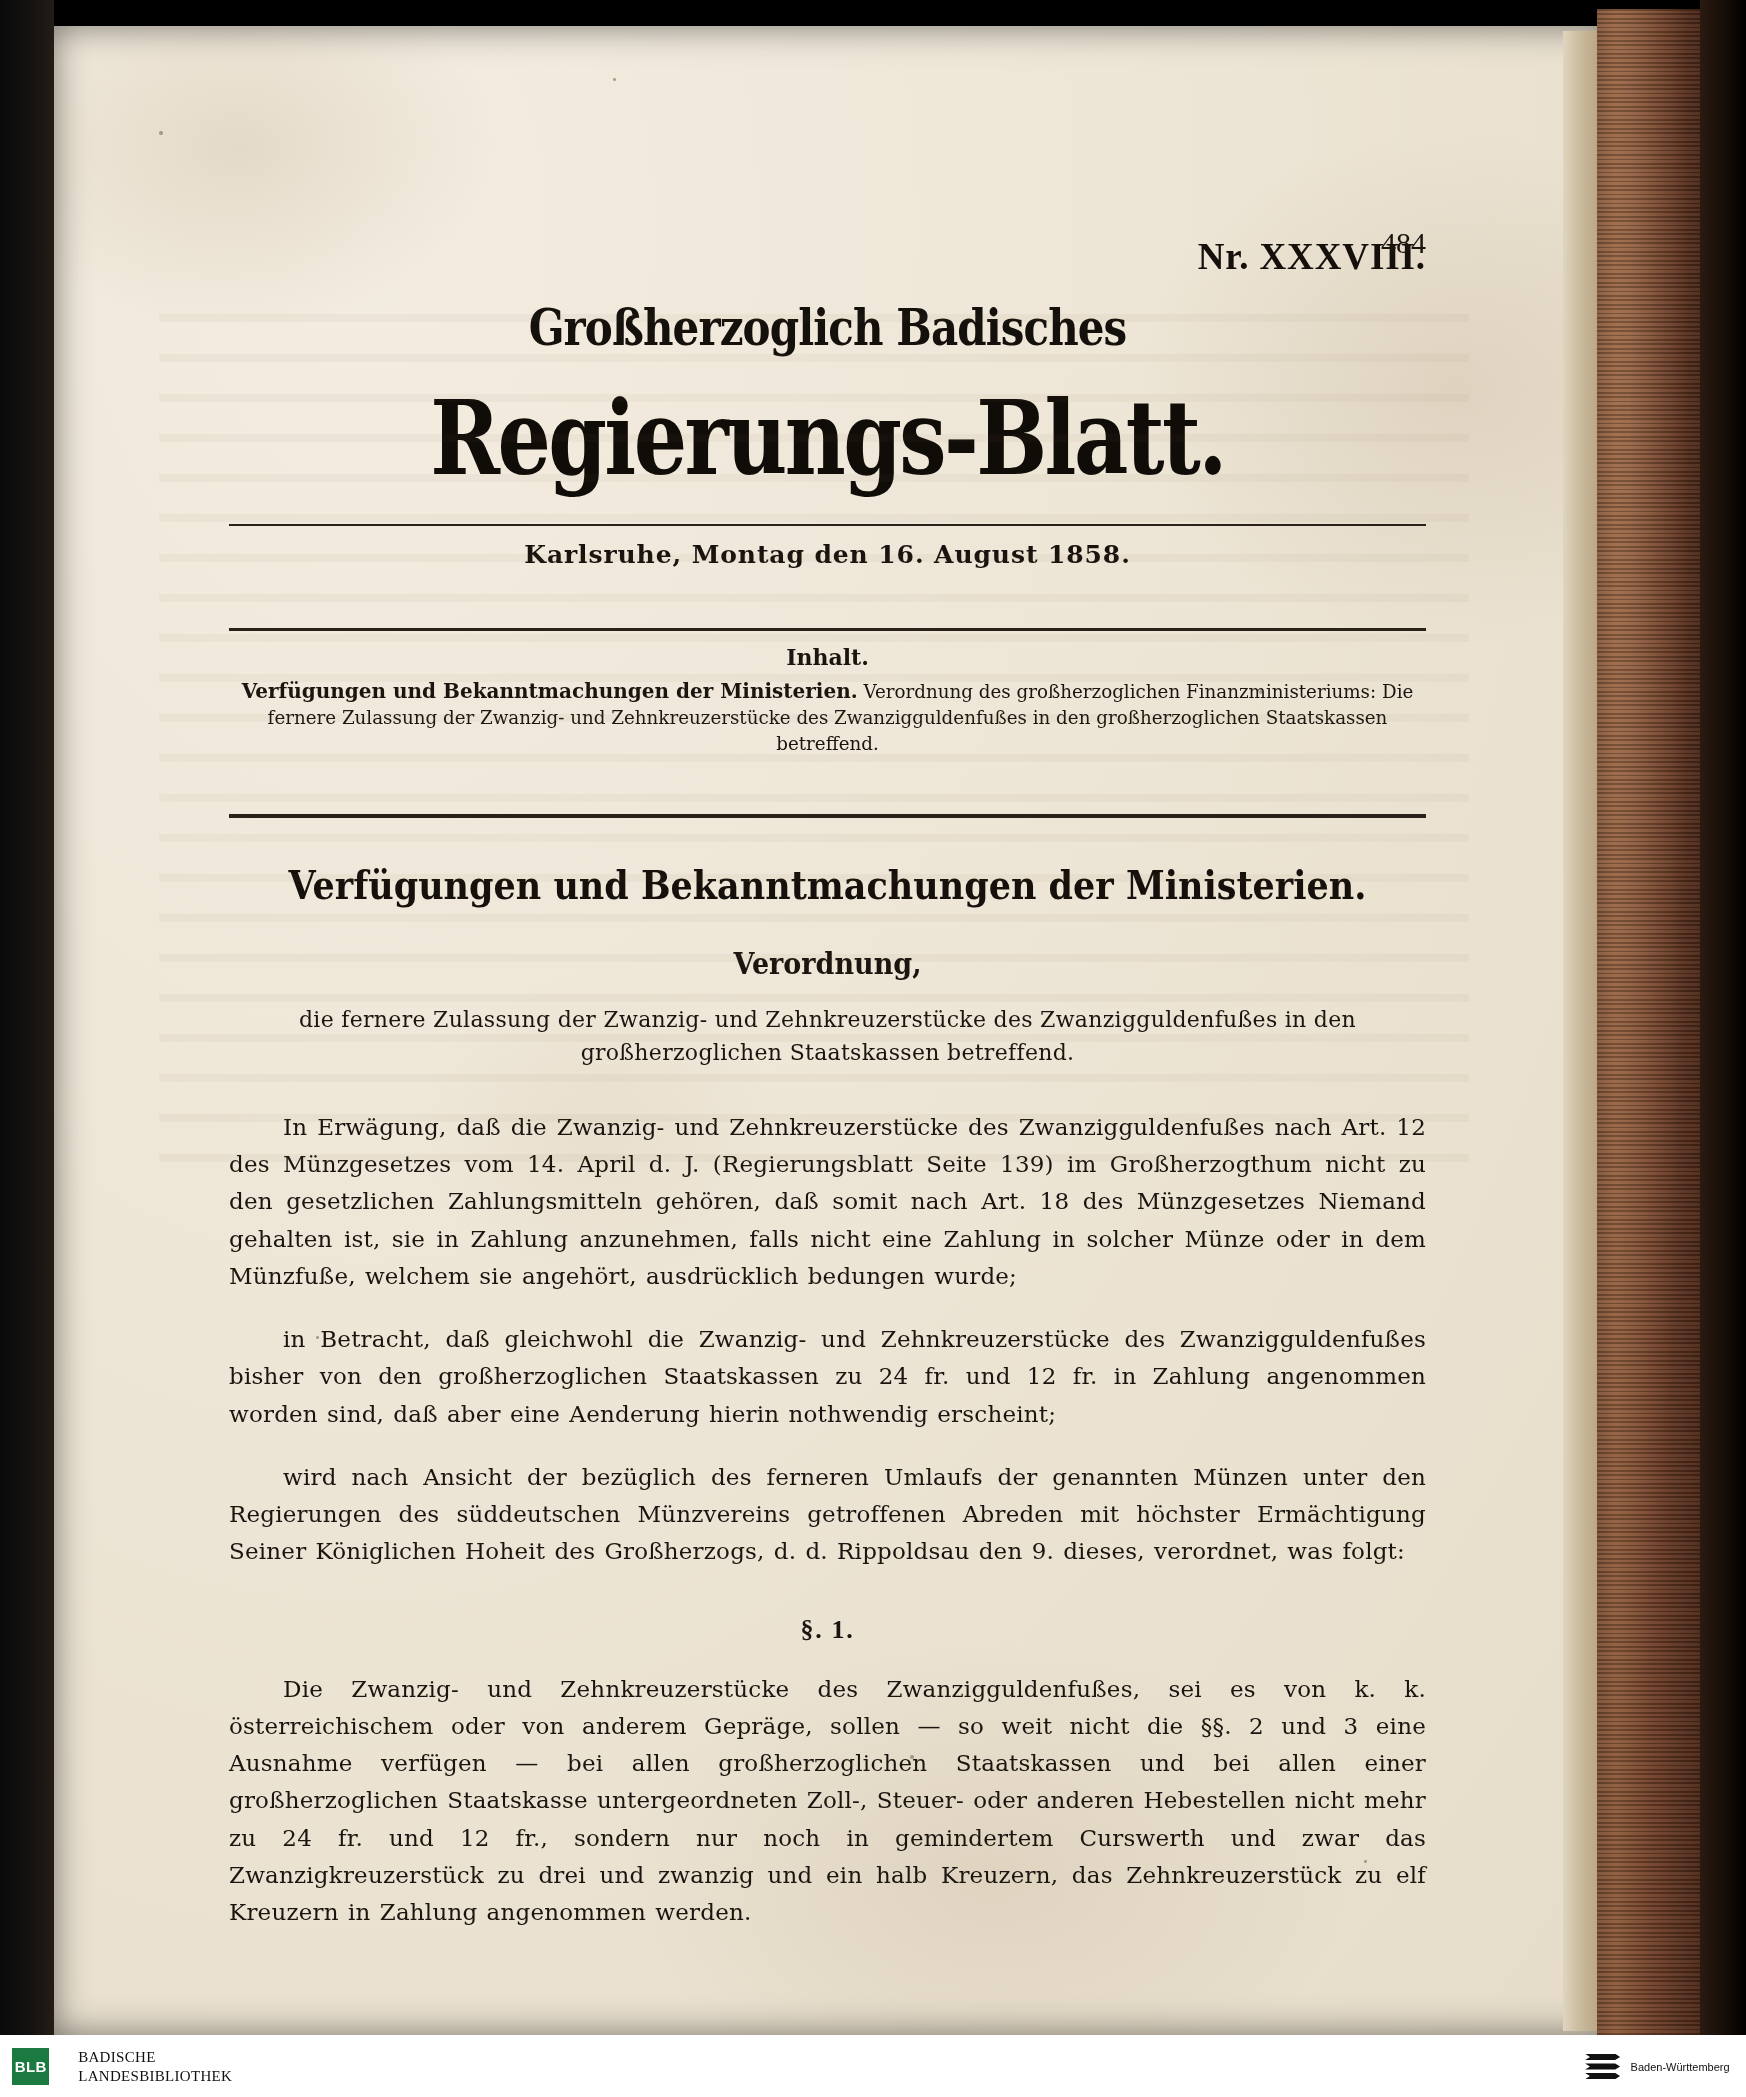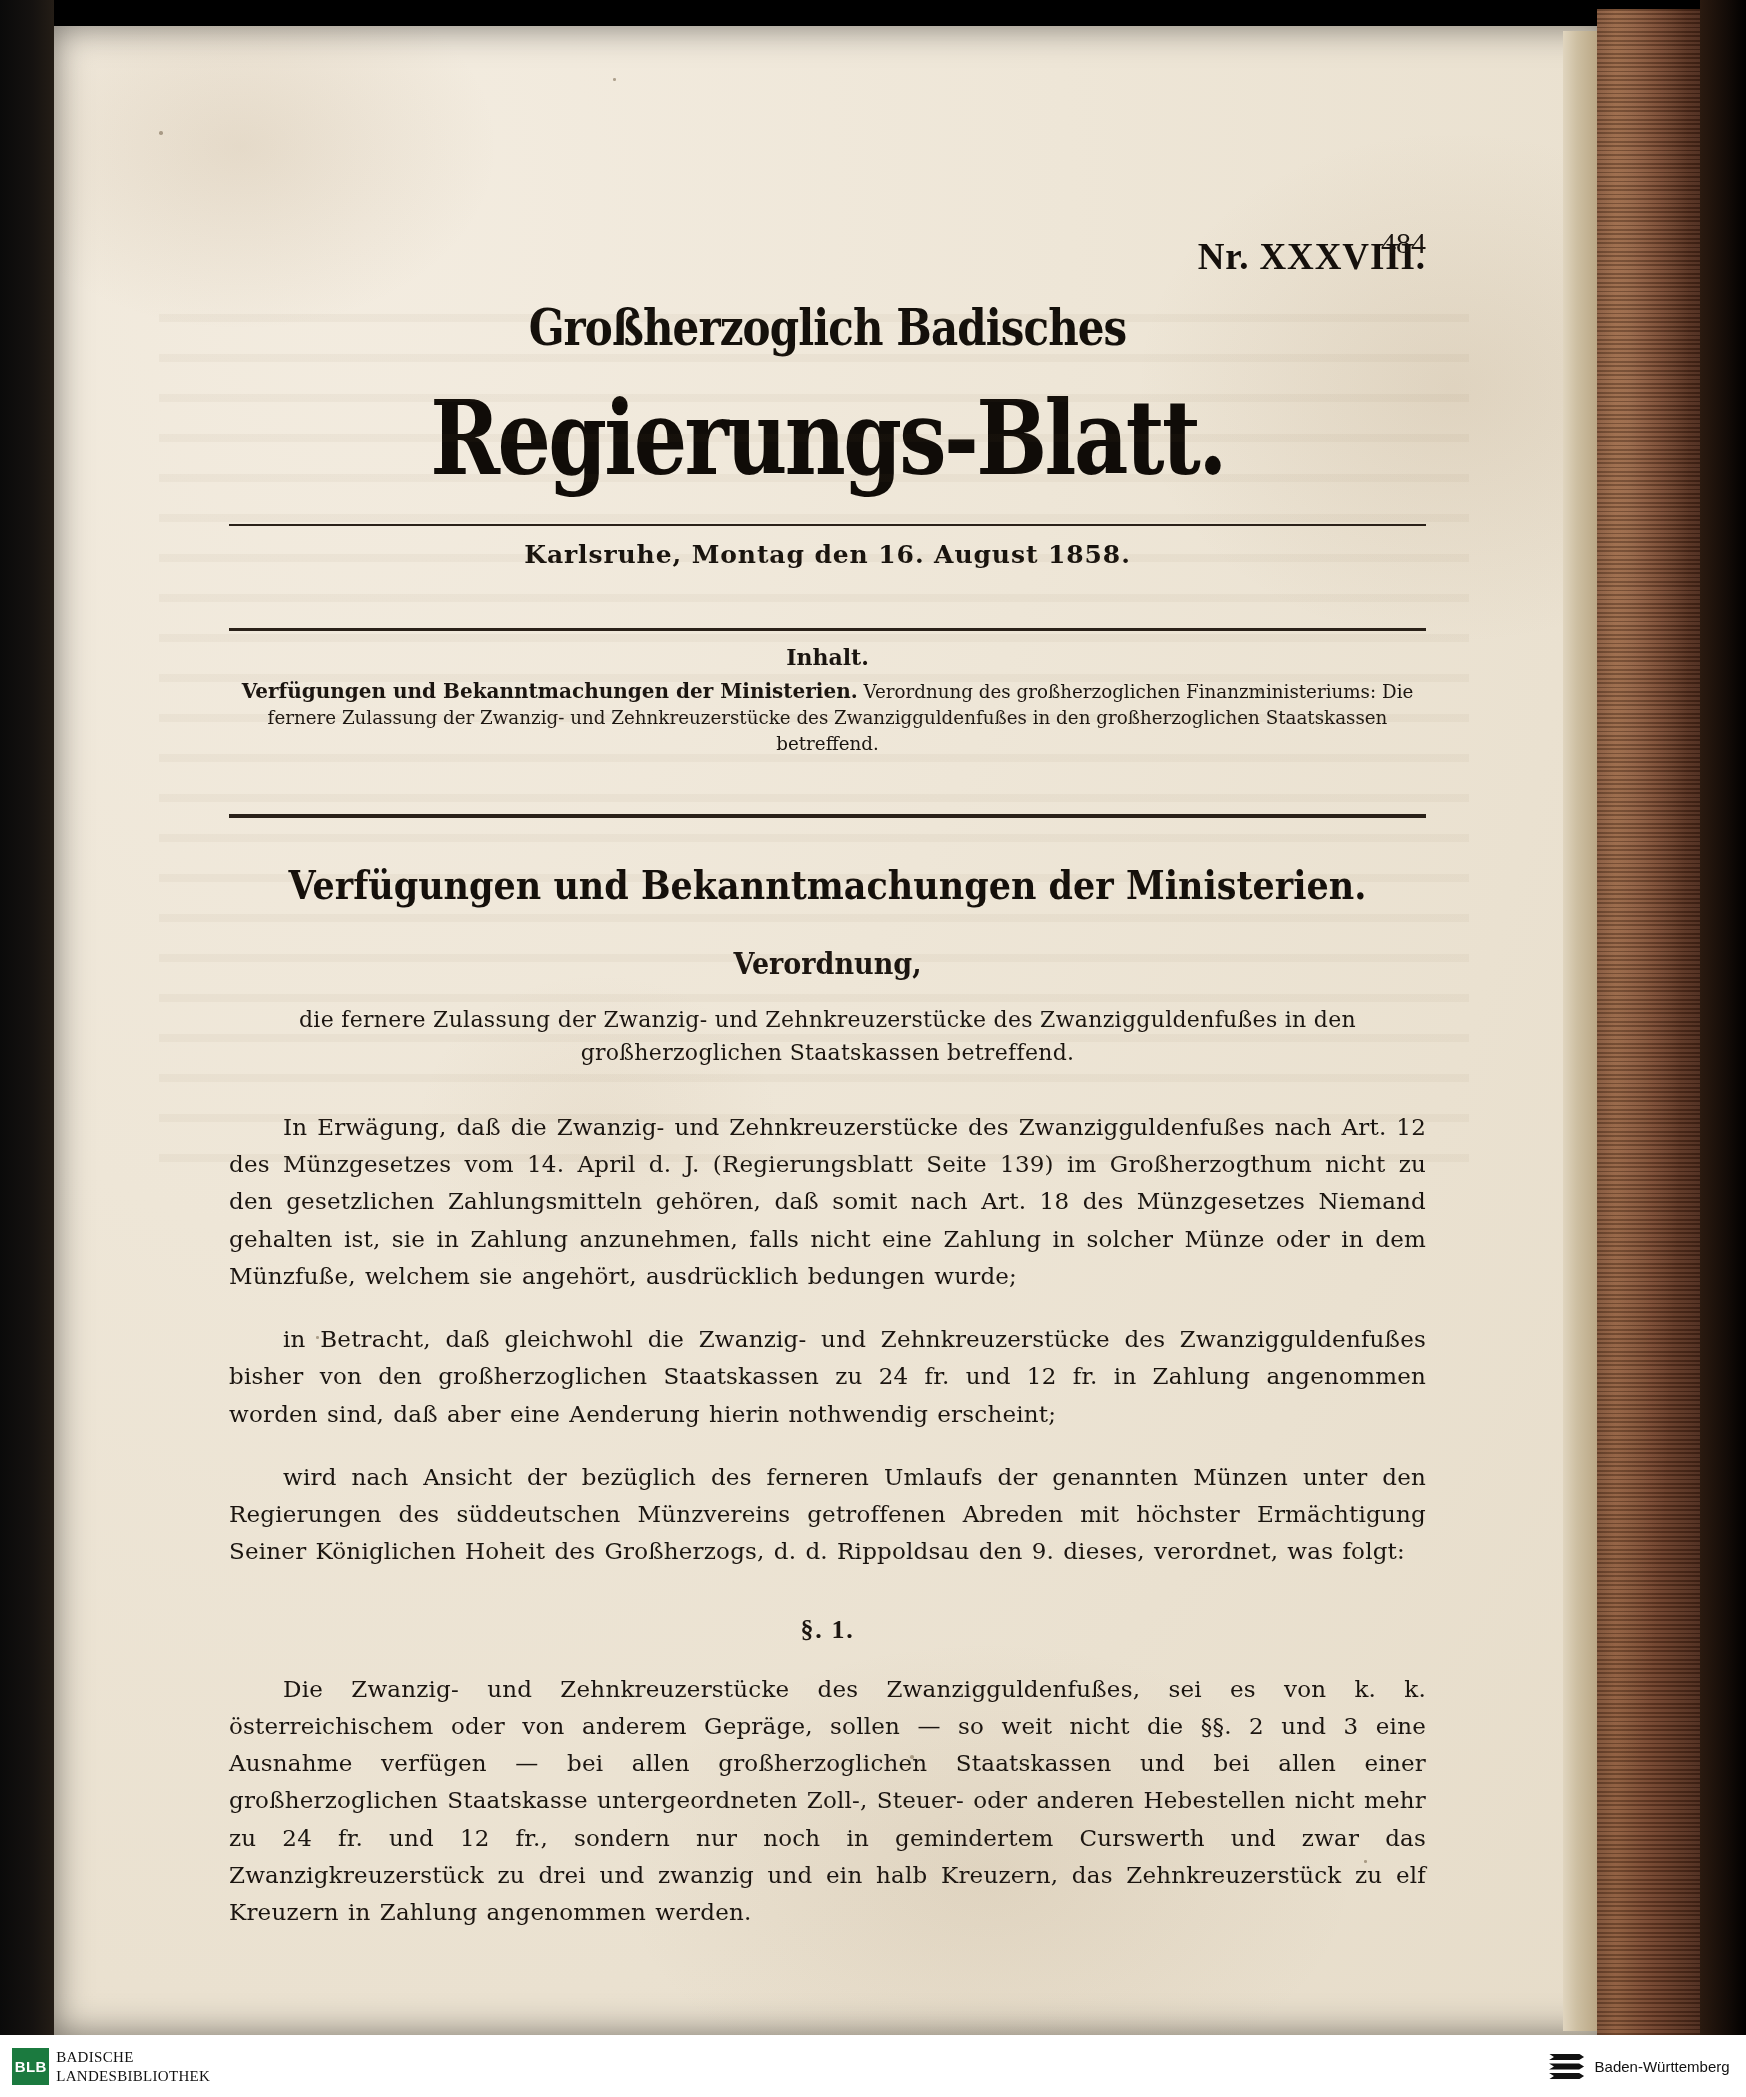--- a/index.html
+++ b/index.html
@@ -253,21 +253,21 @@
     background: #ffffff;
     display: flex;
     align-items: center;
     justify-content: space-between;
     padding: 0 12.2px;
     box-sizing: border-box;
   }
   .footer-left {
     display: flex;
     align-items: center;
-    gap: 7px;
+    gap: 29px;
   }
   .blb-logo {
     width: 37px; height: 37px;
     background: #1b7a3f;
     color: #fff;
     font-family: "Liberation Sans", sans-serif;
     font-weight: bold;
     font-size: 15px;
     display: flex;
     align-items: center;
@@ -296,21 +296,21 @@
     gap: 3.5px;
   }
   .bw-bar {
     height: 6.1px;
     background: #111;
     width: 100%;
     clip-path: polygon(0 0, 86% 0, 100% 50%, 86% 100%, 0 100%, 14% 50%);
   }
   .bw-text {
     font-family: "Liberation Sans", sans-serif;
-    font-size: 15px;
+    font-size: 11px;
     color: #111;
   }
 
   
   .speck {
     position: absolute;
     background: rgba(90,70,45,0.45);
     border-radius: 50%;
     pointer-events: none;
   }

